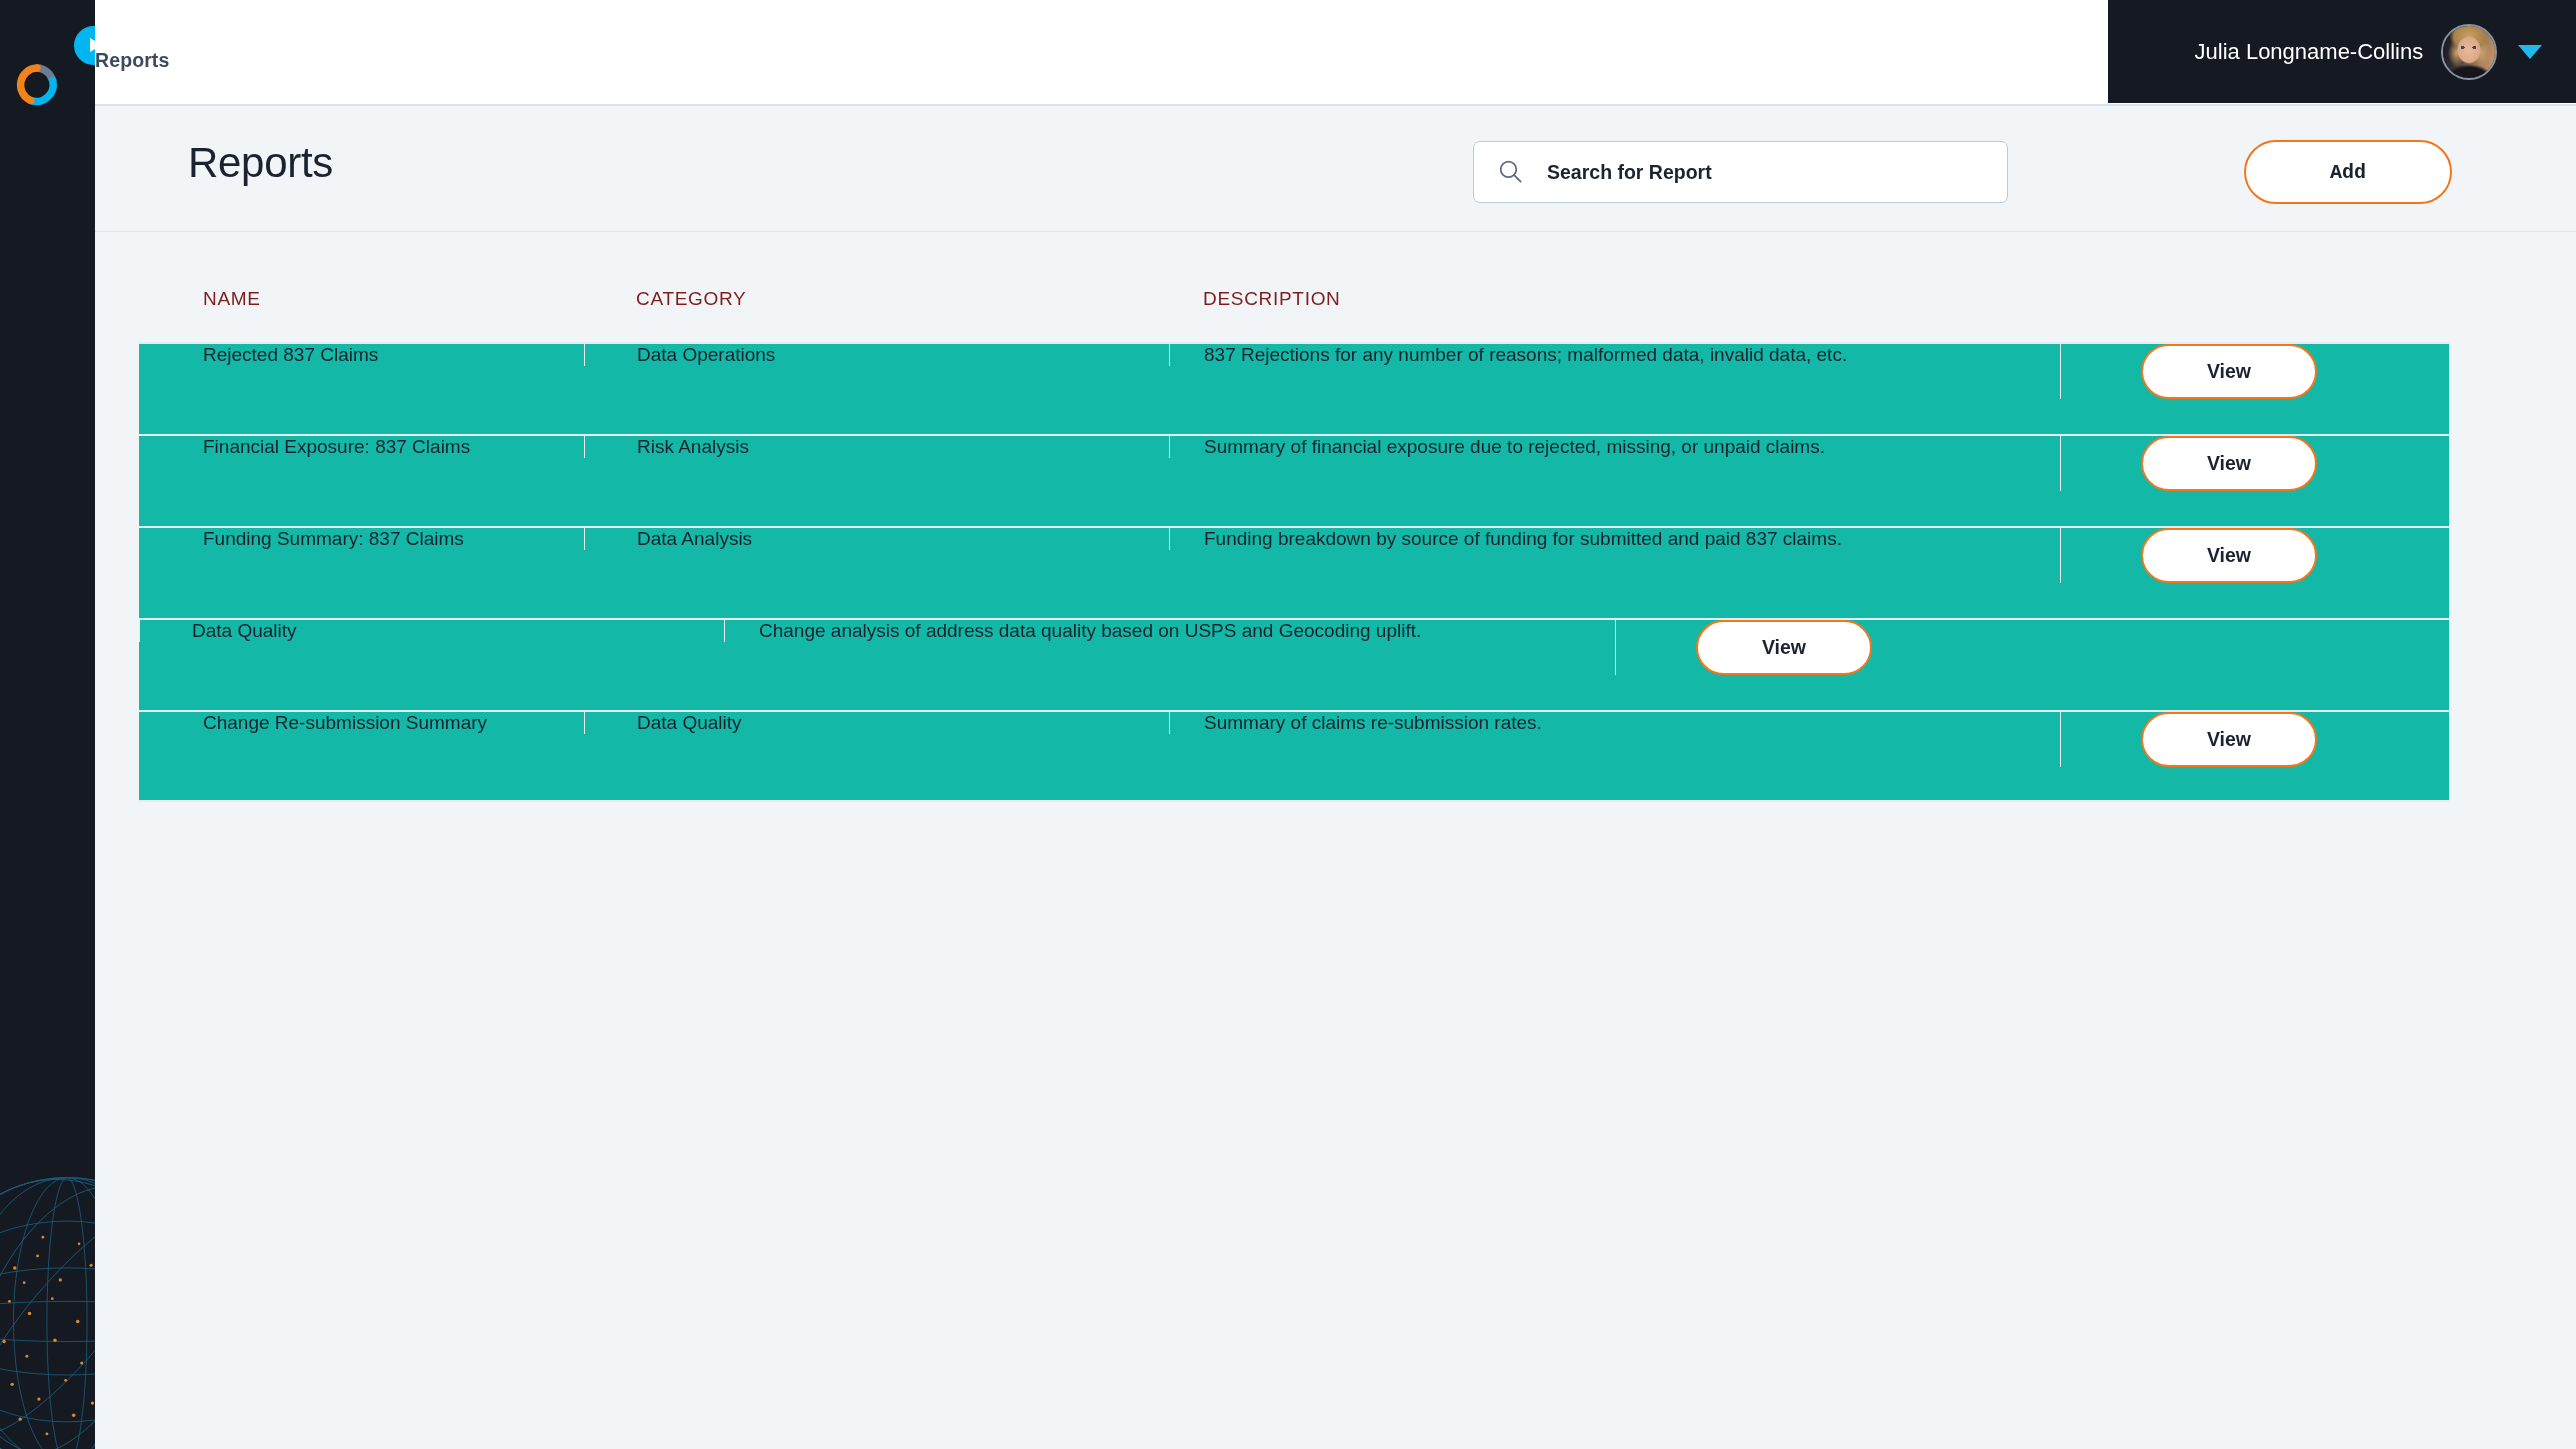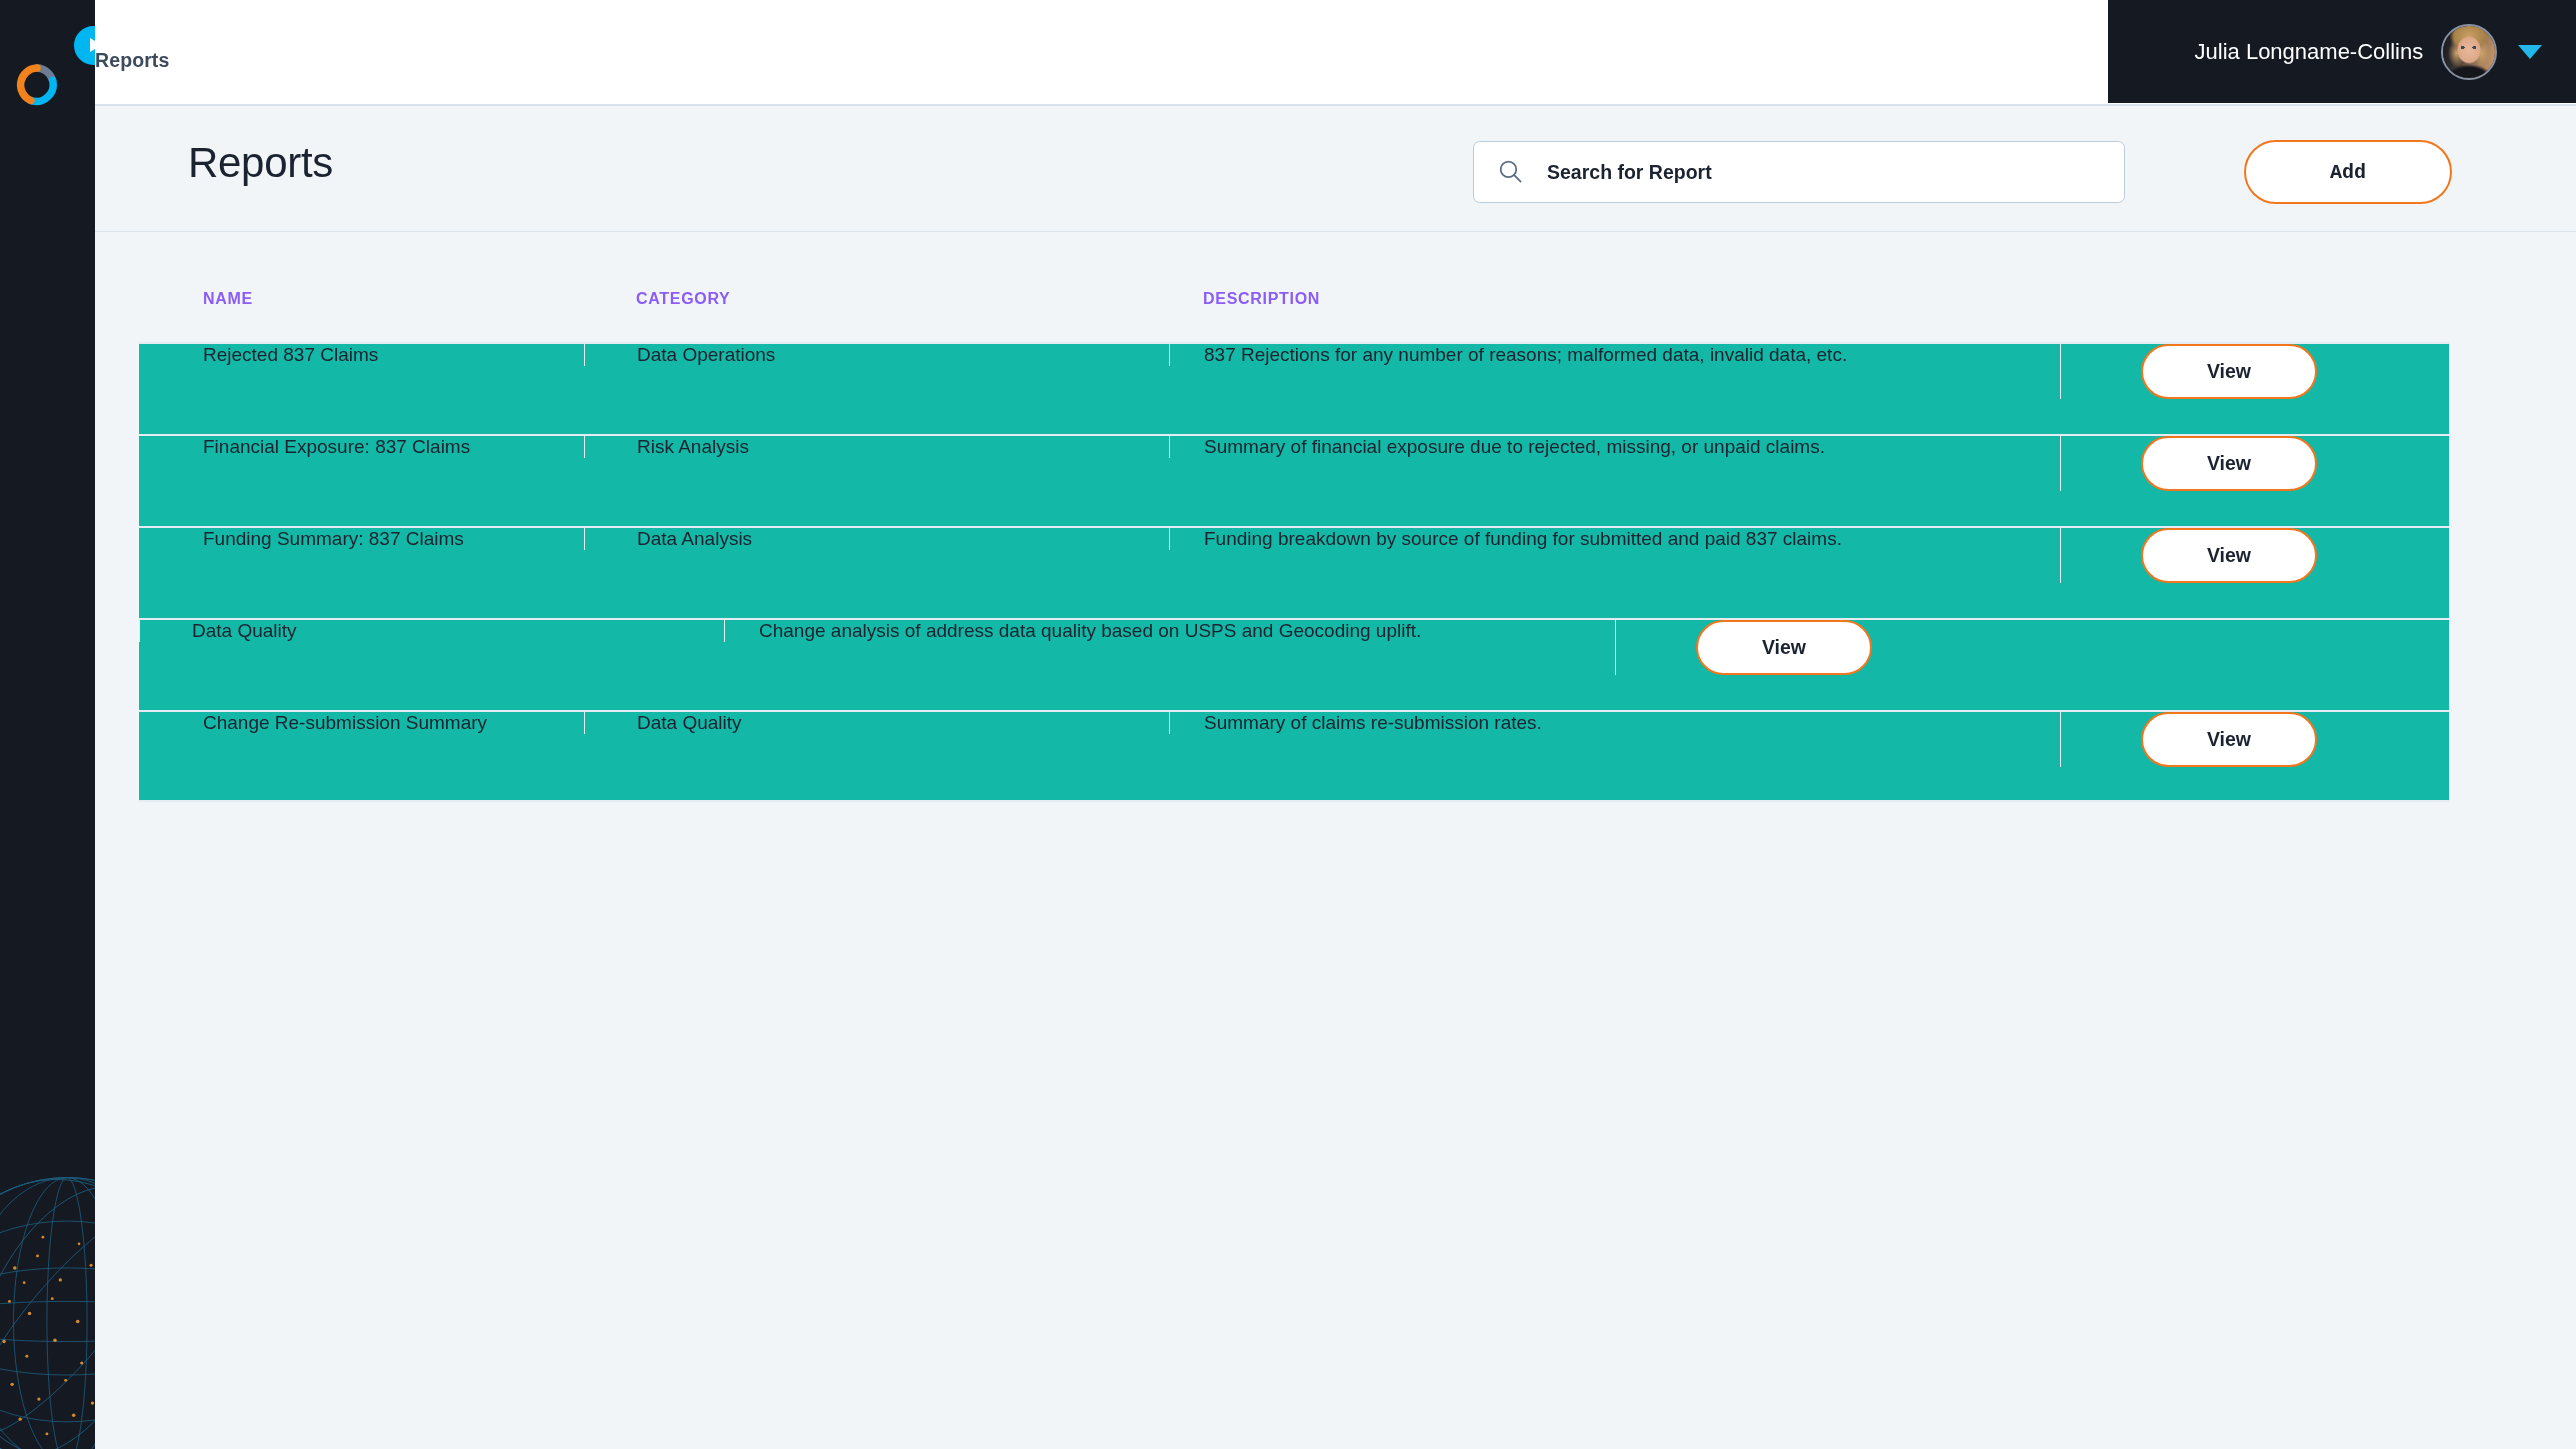--- a/index.html
+++ b/index.html
@@ -166,21 +166,21 @@
     font-size: 42px;
     font-weight: 400;
     color: #1b2330;
     letter-spacing: -0.3px;
   }
 
   #search-box {
     position: absolute;
     left: 1378px;
     top: 32px;
-    width: 652px;
+    width: 535px;
     height: 62px;
     background: #ffffff;
     border: 1.3px solid #b9ccd9;
     border-radius: 6.7px;
     display: flex;
     align-items: center;
     padding-left: 23px;
     gap: 23px;
   }
   #search-box .mag { flex-shrink: 0; }
@@ -224,24 +224,24 @@
     width: 2310px;
   }
 
   .tbl-header {
     display: flex;
     height: 86px;
     align-items: center;
     background: #f1f5f8;
   }
   .tbl-header .cell {
-    font-size: 16px;
-    font-weight: 700;
+    font-size: 19px;
+    font-weight: 400;
     letter-spacing: 0.7px;
-    color: #8b5cf6;
+    color: #7f1d1d;
   }
 
   .tbl-row {
     display: flex;
     align-items: flex-start;
     background: #14b8a6;
     border-top: 2px solid #e6edf2;
     min-height: 92px;
   }
   .tbl-row:last-child { border-bottom: 2px solid #e6edf2; }

